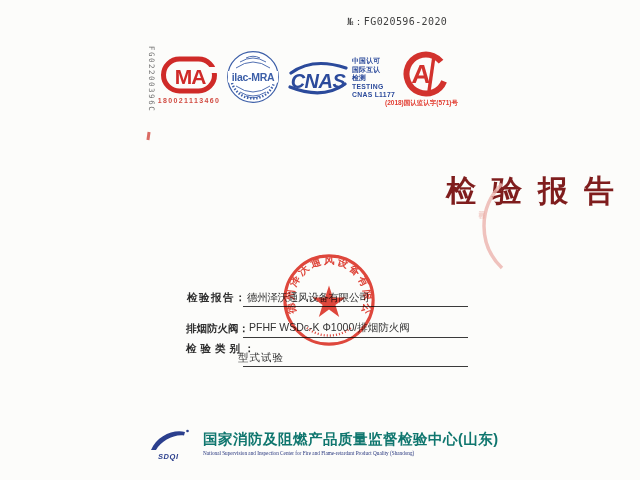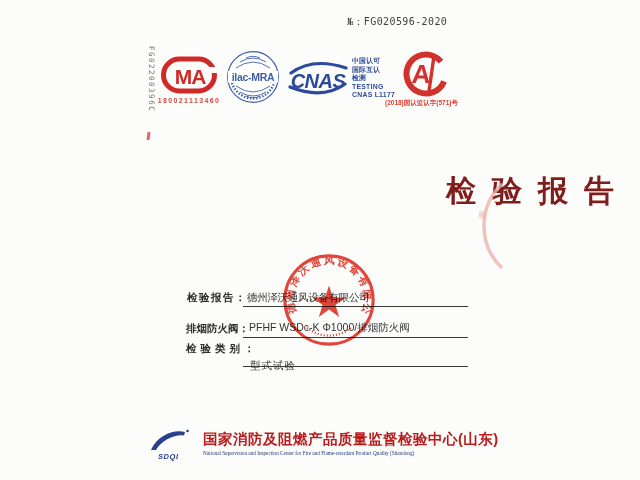--- a/index.html
+++ b/index.html
@@ -37,29 +37,29 @@
   .field-label{font-size:10.5px;color:#2d2d2d;font-weight:600;white-space:nowrap;}
   .field-value{font-size:10.5px;color:#333;white-space:nowrap;}
   .field-line{height:1px;background:#3a3a3a;width:225px;left:243px;}
   #f1-label{left:187px;top:291px;letter-spacing:1.5px;}
   #f1-value{left:247px;top:291px;letter-spacing:-.3px;}
   #f1-line{top:306px;}
   #f2-label{left:186px;top:322px;letter-spacing:0;}
   #f2-value{left:249px;top:321px;}
   #f2-line{top:337px;}
   #f3-label{left:186px;top:342px;letter-spacing:4px;}
-  #f3-value{left:250px;top:351px;letter-spacing:1px;margin-top:8px;}
+  #f3-value{left:238px;top:351px;letter-spacing:1px;}
   #f3-line{top:366px;}
   
   #company-seal{left:281px;top:252px;mix-blend-mode:multiply;opacity:.92;}
   #ghost-seal{left:460px;top:172px;opacity:.8;}
   
   #footer-logo{left:148px;top:428px;}
   #footer-zh{left:203px;top:430px;font-size:14.5px;font-weight:bold;
-    color:#b91c1c;letter-spacing:.5px;white-space:nowrap;}
+    color:#0f766e;letter-spacing:.5px;white-space:nowrap;}
   #footer-en{left:203px;top:449px;font-family:"Liberation Serif", serif;
     font-size:6.5px;color:#26357d;white-space:nowrap;transform:scaleX(.8);
     transform-origin:left top;}
 </style>
 </head>
 <body>
 
 <div id="page">
 
   <div class="abs" id="report-no">

